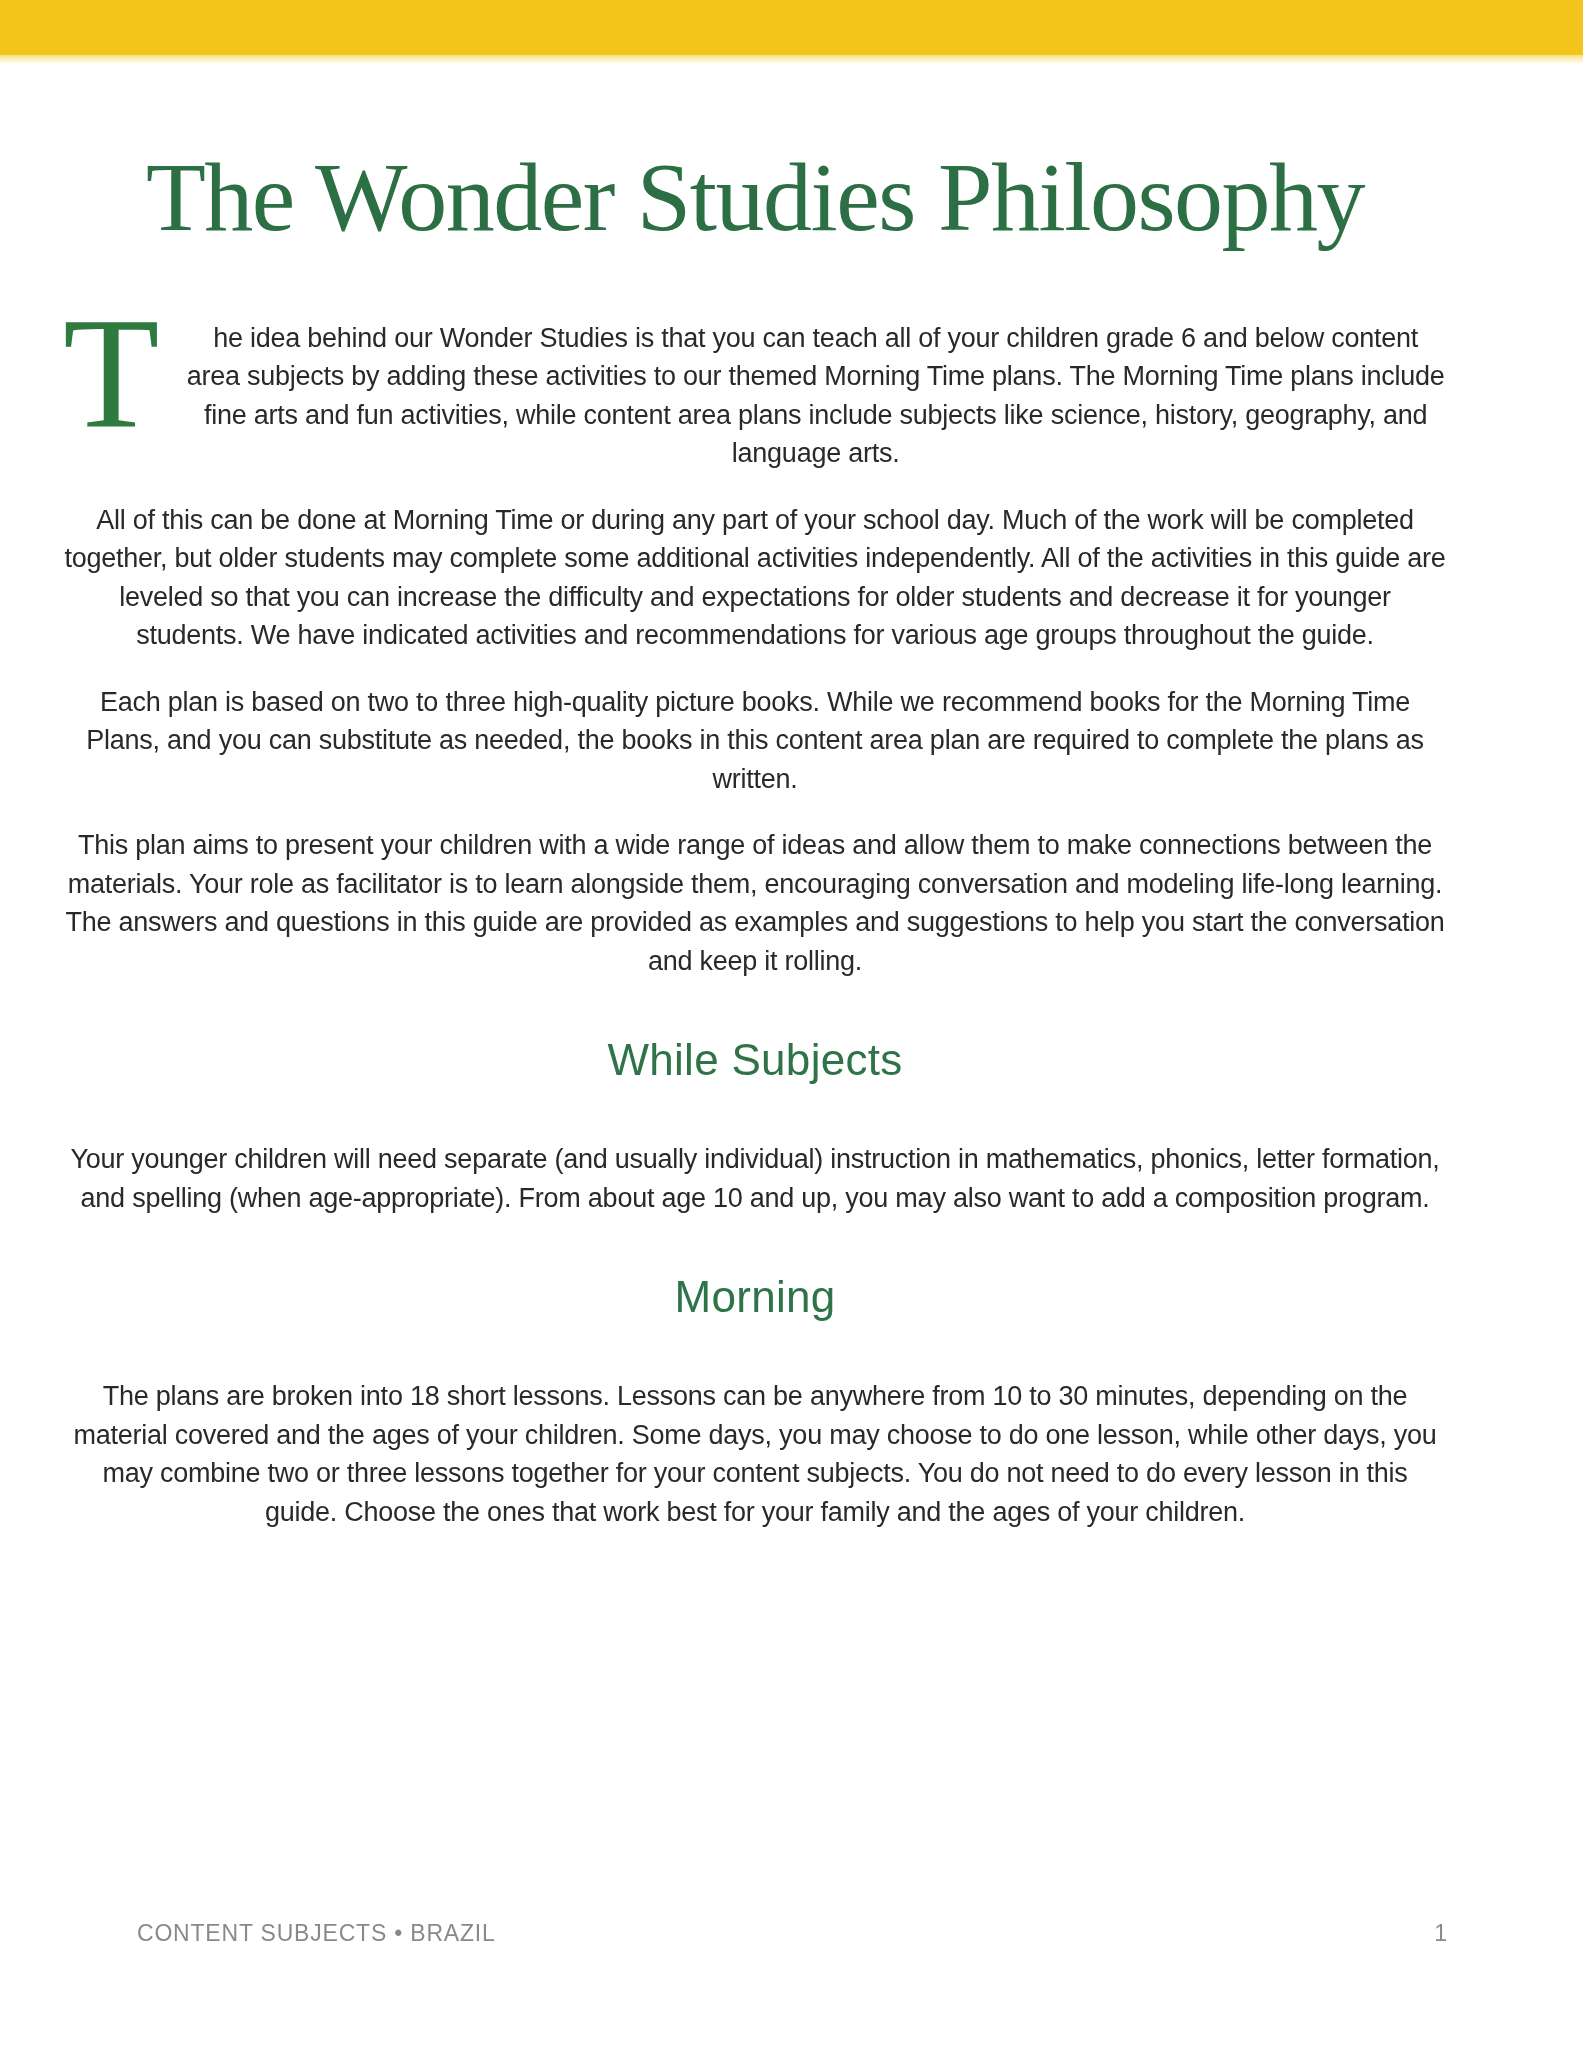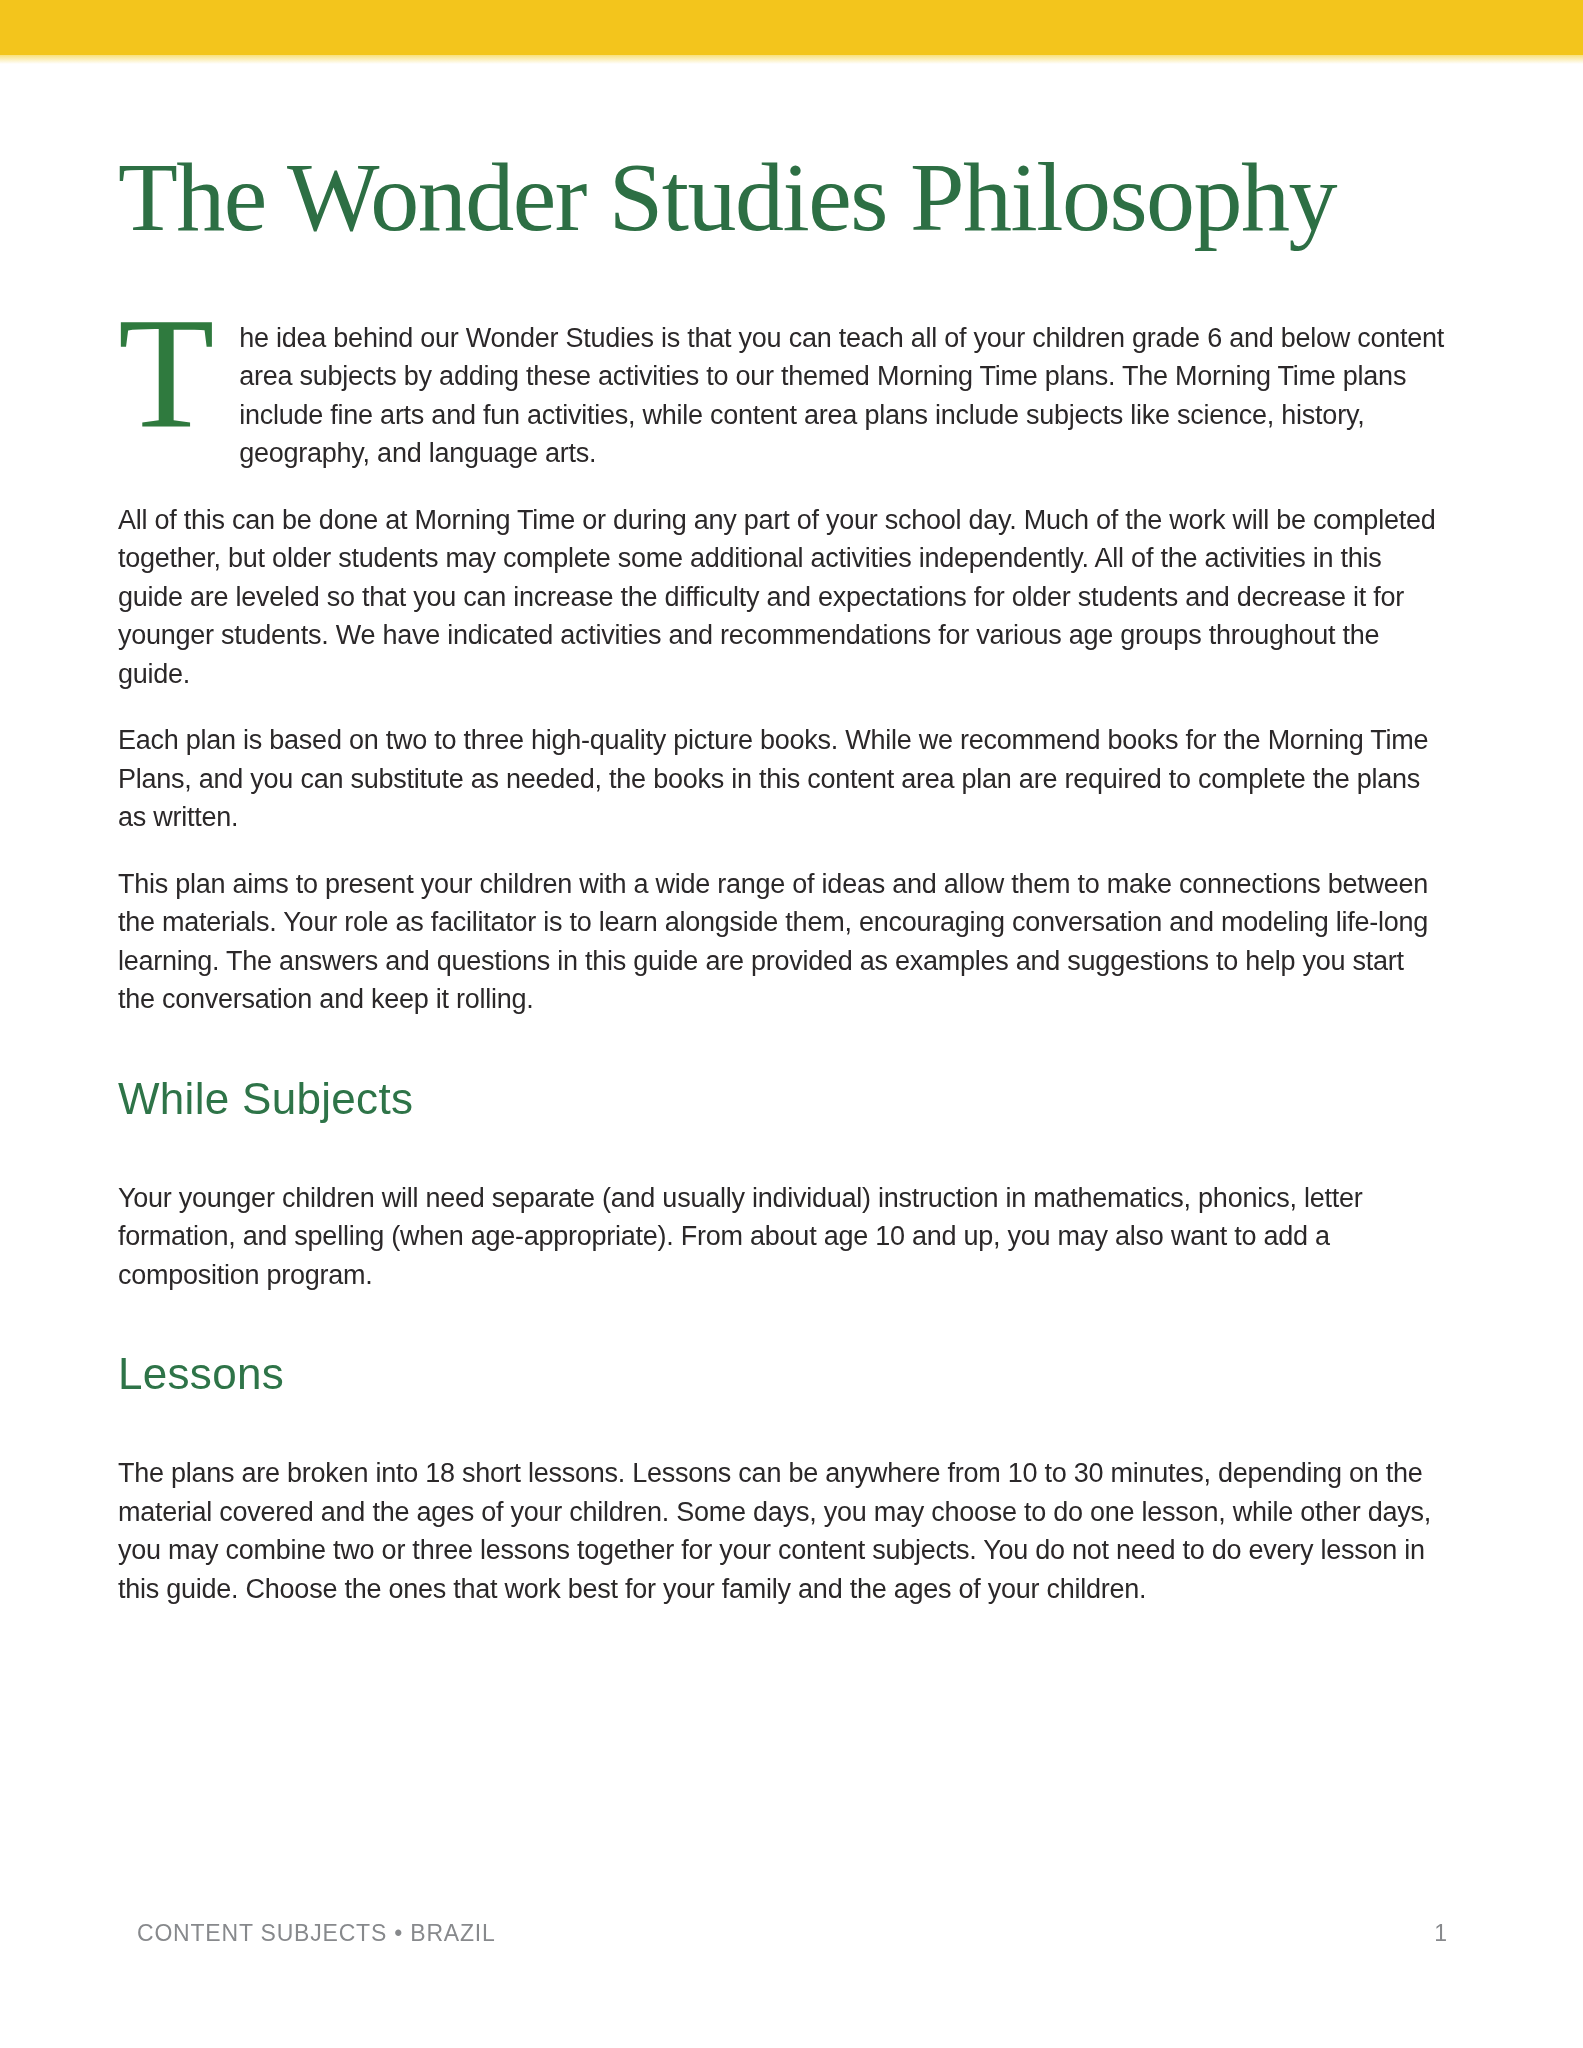--- a/index.html
+++ b/index.html
@@ -20,21 +20,22 @@
     background: #F3C51C;
   }
   .top-bar::after {
     content: "";
     position: absolute;
     left: 0; right: 0; top: 100%;
     height: 9px;
     background: linear-gradient(to bottom, rgba(246,214,80,0.75), rgba(255,255,255,0));
   }
   .content {
-    padding: 0 136px 0 118px;
+    padding: 0 136px 0 63px;
+    text-align: center;
   }
   .doc-title {
     margin-top: 88px;
     font-family: "Liberation Serif", "DejaVu Serif", serif;
     font-weight: normal;
     font-size: 98px;
     line-height: 1.12;
     letter-spacing: -1.5px;
     color: #2D6F44;
   }
@@ -107,21 +108,21 @@
     <p class="body-text">Each plan is based on two to three high-quality picture books. While we recommend books for the Morning Time Plans, and you can substitute as needed, the books in this content area plan are required to complete the plans as written.</p>
 
     <p class="body-text">This plan aims to present your children with a wide range of ideas and allow them to make connections between the materials. Your role as facilitator is to learn alongside them, encouraging conversation and modeling life-long learning. The answers and questions in this guide are provided as examples and suggestions to help you start the conversation and keep it rolling.</p>
 
     <div class="section">
       <h2 class="section-heading">While Subjects</h2>
       <p class="body-text">Your younger children will need separate (and usually individual) instruction in mathematics, phonics, letter formation, and spelling (when age-appropriate). From about age 10 and up, you may also want to add a composition program.</p>
     </div>
 
     <div class="section">
-      <h2 class="section-heading">Lessons</h2>
+      <h2 class="section-heading">Morning</h2>
       <p class="body-text">The plans are broken into 18 short lessons. Lessons can be anywhere from 10 to 30 minutes, depending on the material covered and the ages of your children. Some days, you may choose to do one lesson, while other days, you may combine two or three lessons together for your content subjects. You do not need to do every lesson in this guide. Choose the ones that work best for your family and the ages of your children.</p>
     </div>
 
   </div>
 
   <div class="footer">
     <span class="footer-left">CONTENT SUBJECTS • BRAZIL</span>
     <span class="page-number">1</span>
   </div>
 

